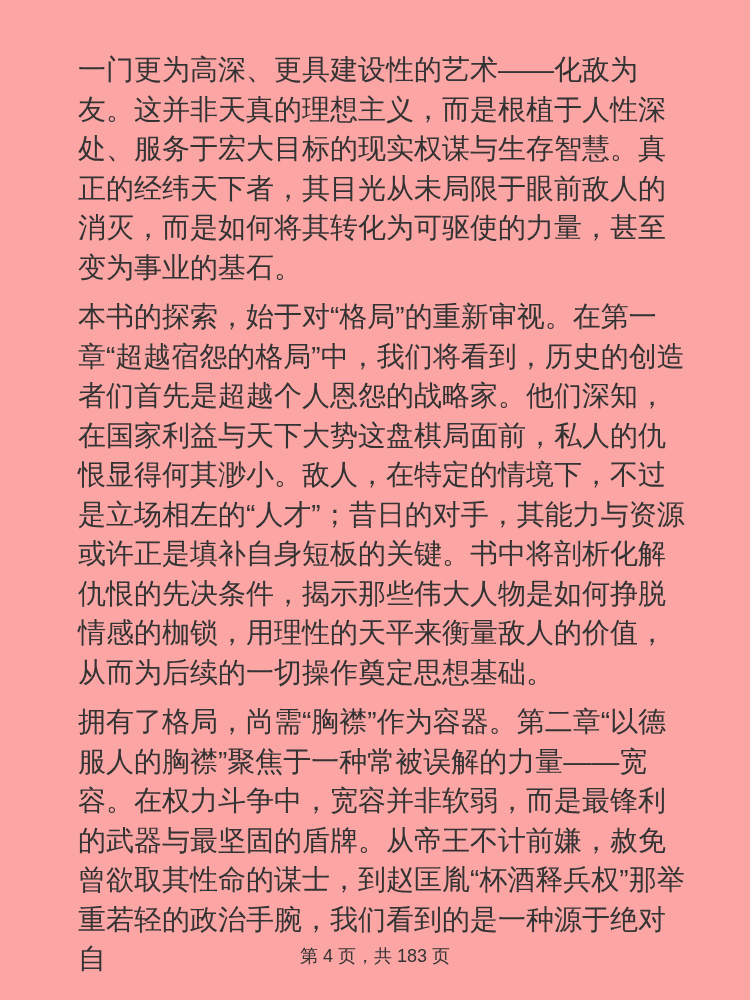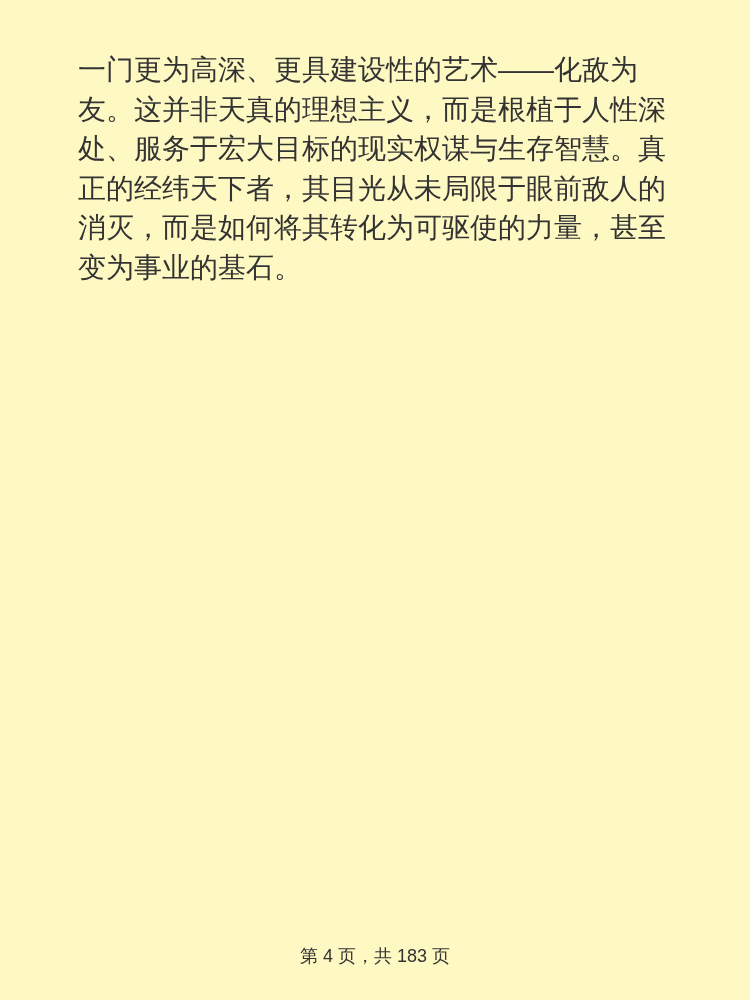--- a/index.html
+++ b/index.html
@@ -11,21 +11,21 @@
   body {
     width: 750px;
     height: 1000px;
     font-family: "Liberation Sans", "DejaVu Sans", sans-serif;
     overflow: hidden;
   }
   .page {
     position: relative;
     width: 750px;
     height: 1000px;
-    background: #fef9c3;
+    background: #fca5a5;
     overflow: hidden;
   }
   .content {
     position: absolute;
     left: 78px;
     top: 50px;
     width: 612px;
     color: #333333;
     font-size: 28px;
     line-height: 39.5px;
@@ -52,15 +52,17 @@
     line-height: 20px;
     font-weight: 400;
   }
 </style>
 </head>
 <body>
 
 <div class="page">
   <div class="content">
     <p>一门更为高深、更具建设性的艺术——化敌为友。这并非天真的理想主义，而是根植于人性深处、服务于宏大目标的现实权谋与生存智慧。真正的经纬天下者，其目光从未局限于眼前敌人的消灭，而是如何将其转化为可驱使的力量，甚至变为事业的基石。</p>
+    <p>本书的探索，始于对“格局”的重新审视。在第一章“超越宿怨的格局”中，我们将看到，历史的创造者们首先是超越个人恩怨的战略家。他们深知，在国家利益与天下大势这盘棋局面前，私人的仇恨显得何其渺小。敌人，在特定的情境下，不过是立场相左的“人才”；昔日的对手，其能力与资源或许正是填补自身短板的关键。书中将剖析化解仇恨的先决条件，揭示那些伟大人物是如何挣脱情感的枷锁，用理性的天平来衡量敌人的价值，从而为后续的一切操作奠定思想基础。</p>
+    <p>拥有了格局，尚需“胸襟”作为容器。第二章“以德服人的胸襟”聚焦于一种常被误解的力量——宽容。在权力斗争中，宽容并非软弱，而是最锋利的武器与最坚固的盾牌。从帝王不计前嫌，赦免曾欲取其性命的谋士，到赵匡胤“杯酒释兵权”那举重若轻的政治手腕，我们看到的是一种源于绝对自</p>
   </div>
   <div class="footer">第 4 页，共 183 页</div>
 </div>
 
 </body></html>

